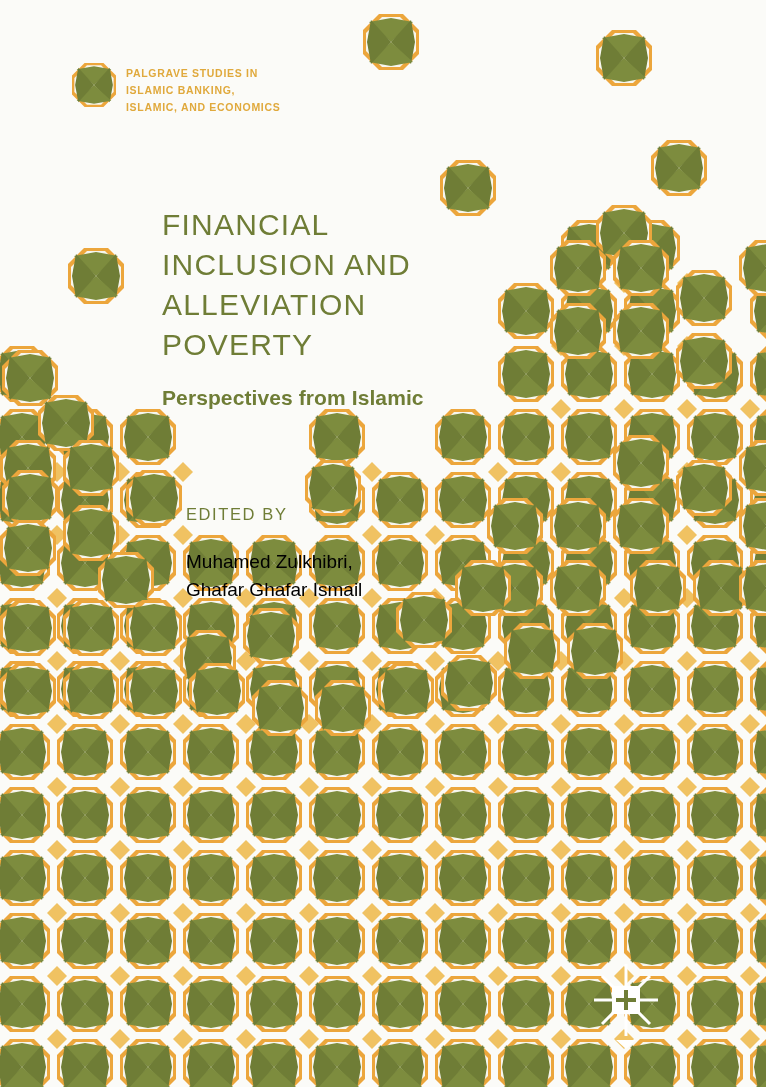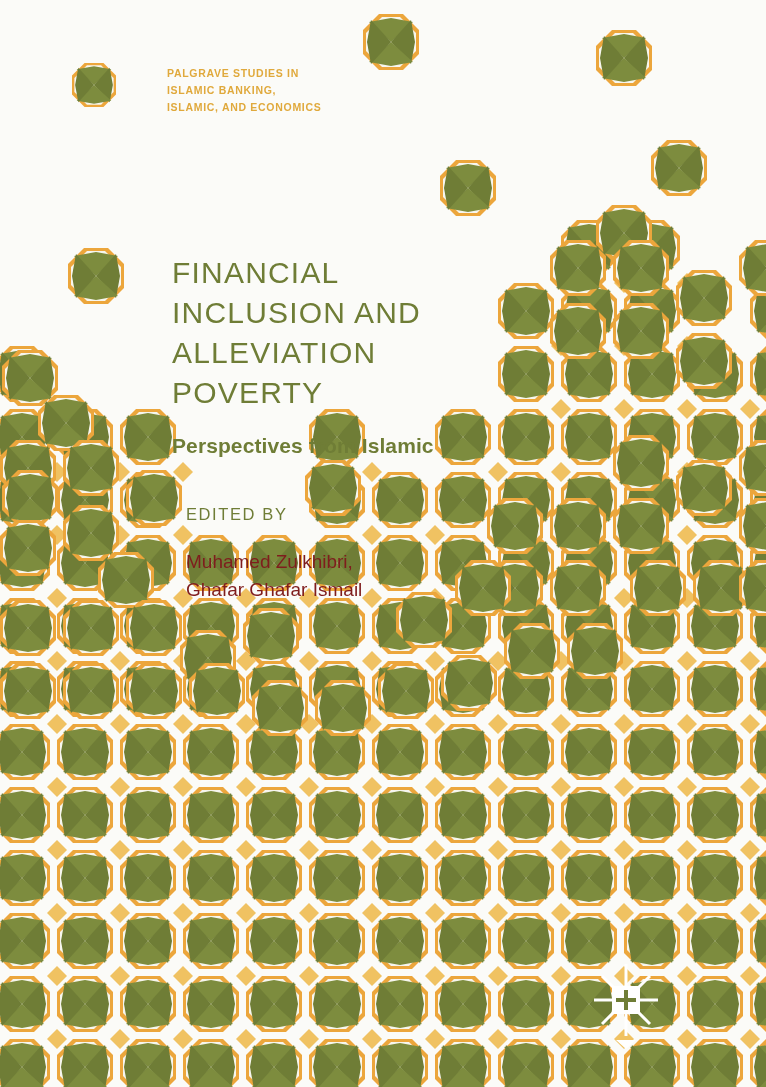--- a/index.html
+++ b/index.html
@@ -48,31 +48,29 @@
     margin-left: 10px;
     padding-top: 3px;
   }
   #series-badge .badge-lines div {
     font-size: 10.5px;
     letter-spacing: 0.7px;
     font-weight: bold;
     color: #e0a93c;
     line-height: 17px;
     white-space: nowrap;
-    margin-left: 41px;
   }
 
   
   #title-block {
     position: absolute;
-    left: 172px;
+    left: 162px;
     top: 205px;
     width: 420px;
     z-index: 5;
-    margin-top: 48px;
   }
   #main-title {
     font-size: 30px;
     line-height: 40px;
     letter-spacing: 1.2px;
     color: #6f7d36;
     font-weight: normal;
     margin: 0;
   }
   #subtitle {
@@ -94,21 +92,21 @@
   }
   #edited-by {
     font-size: 16.5px;
     letter-spacing: 1.6px;
     color: #6f7d36;
     margin-bottom: 24px;
   }
   #editors-block .editor {
     font-size: 19px;
     line-height: 28px;
-    color: #7f1d1d;
+    color: #000000;
   }
 
   
   #publisher-logo {
     position: absolute;
     left: 586px;
     top: 944px;
     width: 80px;
     height: 105px;
     z-index: 6;

